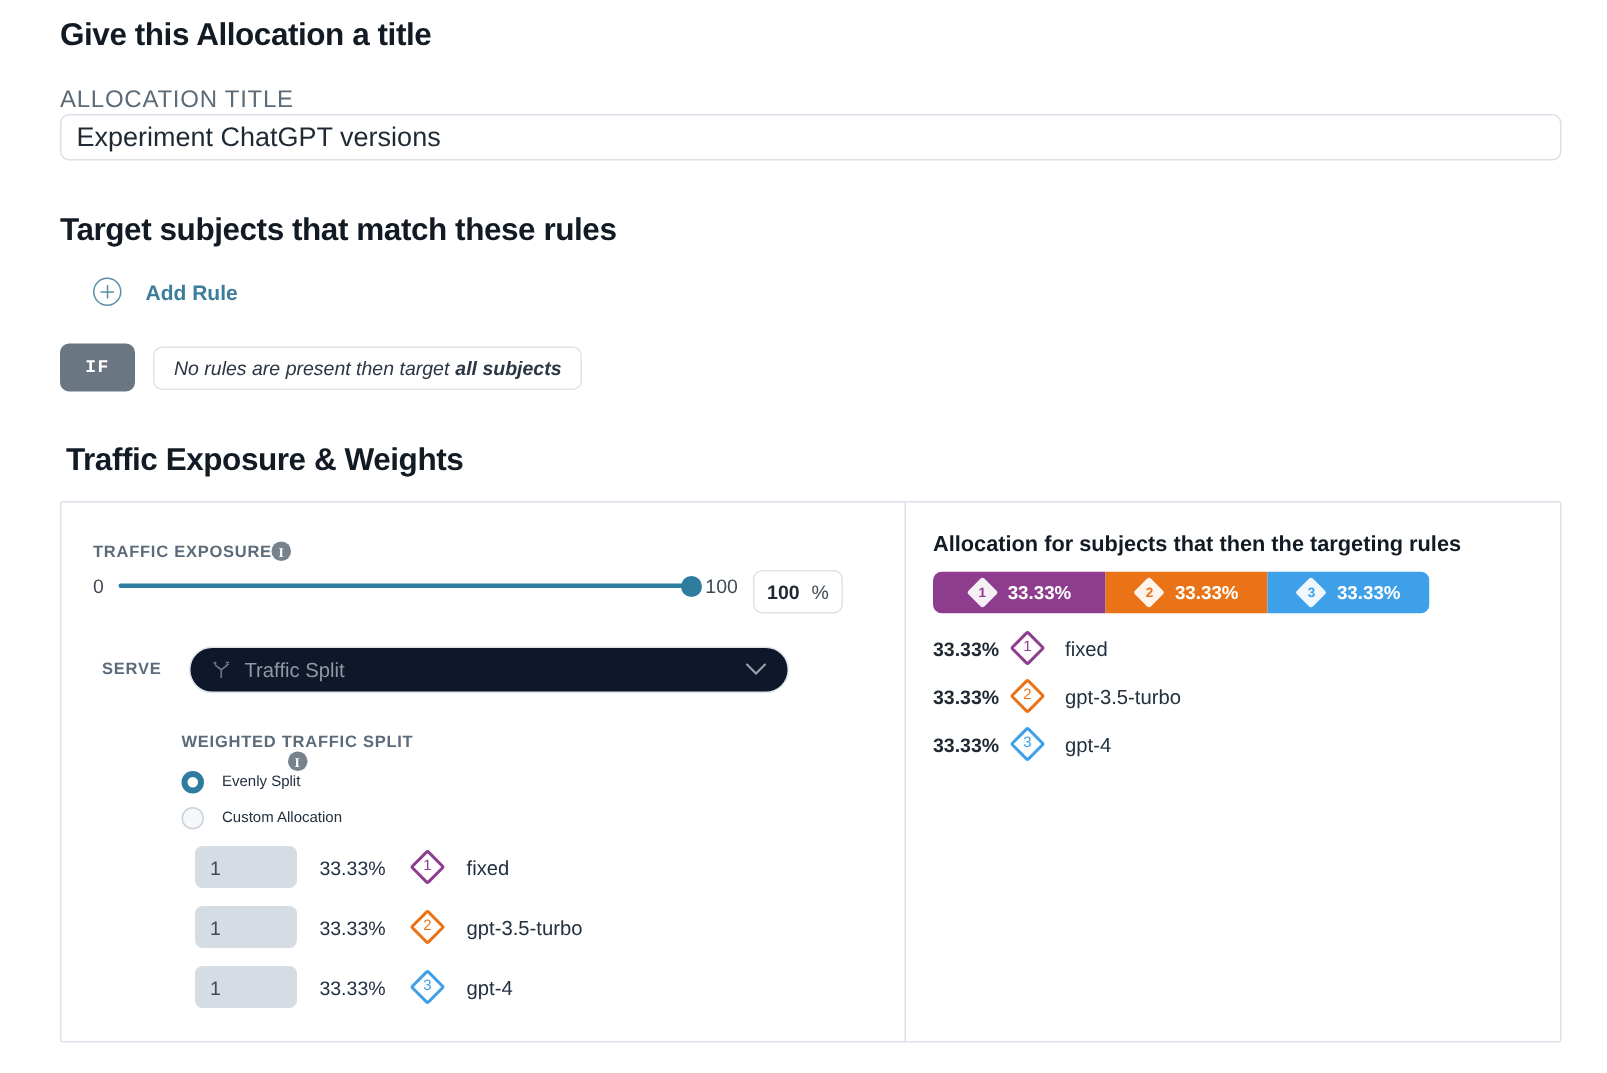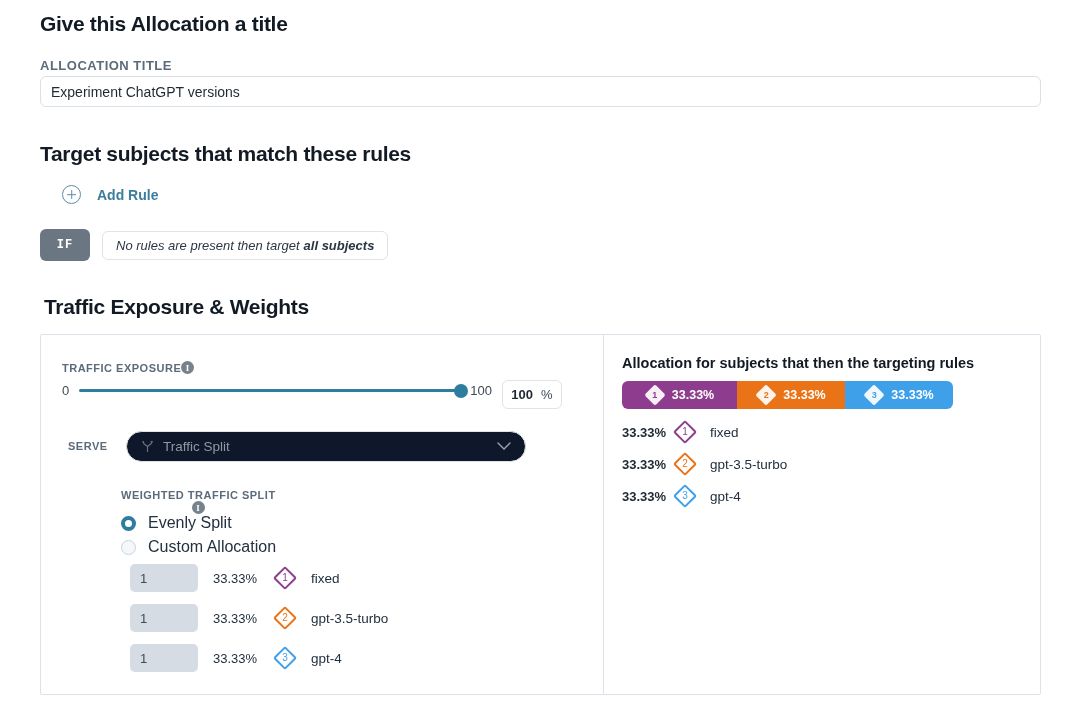--- a/index.html
+++ b/index.html
@@ -19,38 +19,38 @@
     font-size: 21px;
     font-weight: bold;
     letter-spacing: -0.3px;
     color: #121a24;
     white-space: nowrap;
   }
 
   
   .field-label {
     position: absolute;
-    font-size: 13px;
-    font-weight: bold;
+    font-size: 16px;
+    font-weight: normal;
     letter-spacing: 0.5px;
     color: #5c6b7a;
     text-transform: uppercase;
     white-space: nowrap;
   }
 
   
   .title-input {
     position: absolute;
     left: 40px; top: 76px;
     width: 1001px; height: 31px;
     border: 1px solid #d9e0e7;
     border-radius: 6px;
     background: #fff;
     font-family: "Liberation Sans", sans-serif;
-    font-size: 14px;
+    font-size: 18px;
     color: #1f2933;
     padding: 0 10px;
     outline: none;
   }
 
   
   .add-rule {
     position: absolute;
     left: 62px; top: 185px;
     display: flex; align-items: center; gap: 16px;
@@ -212,21 +212,21 @@
     flex: 0 0 auto;
   }
   .radio.on {
     border: 4px solid #2e7d9e;
     background: #fff;
   }
   .radio.off {
     border: 1.5px solid #c9d2db;
     background: #f5f7f9;
   }
-  .radio-label { font-size: 16px; color: #22303f; }
+  .radio-label { font-size: 10px; color: #22303f; }
 
   
   .weight-row {
     position: absolute;
     display: flex; align-items: center;
   }
   .weight-input {
     width: 68px; height: 28px;
     background: #d5dce3;
     border: none;

